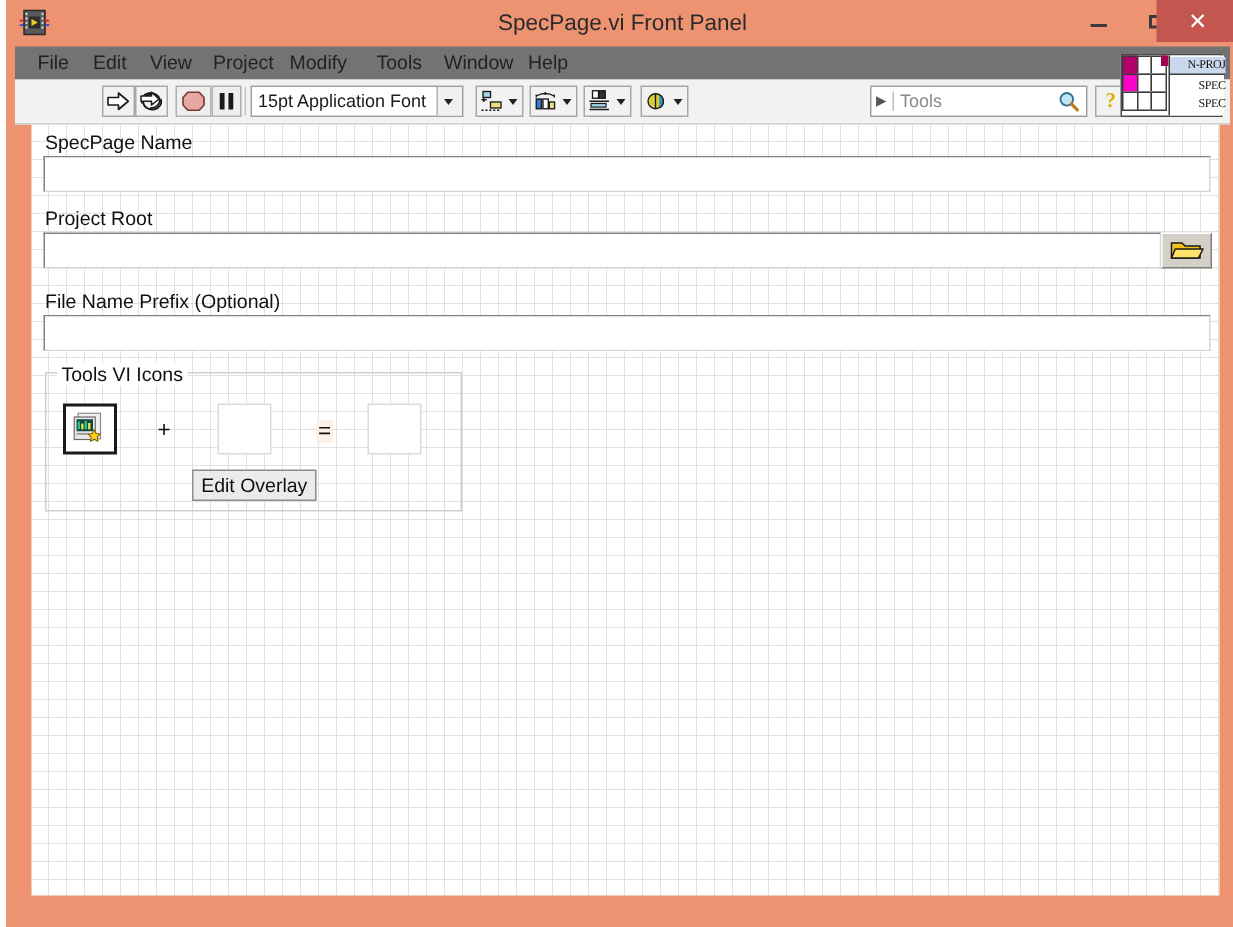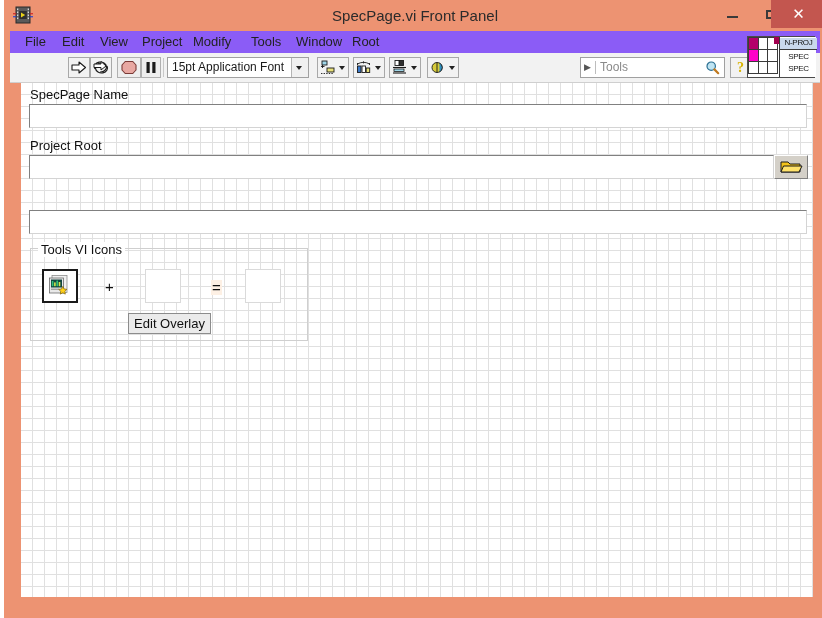--- a/index.html
+++ b/index.html
@@ -80,21 +80,21 @@
     width: 11px; height: 9px;
     border: 2px solid #3a3a3a;
     box-sizing: border-box;
   }
 
   
   #menubar {
     position: absolute;
     left: 6px; top: 31px;
     width: 810px; height: 22px;
-    background: #8b5cf6;
+    background: #737373;
     border-bottom: 1px solid #e3e3e3;
   }
   .menu-item {
     position: absolute;
     top: 0;
     height: 22px;
     line-height: 22px;
     font-size: 13px;
     color: #222222;
     padding: 0 7px;
@@ -242,23 +242,23 @@
     position: absolute;
     left: 31px; top: 0;
     width: 37px; height: 40px;
     border-left: 1px solid #3a3a3a;
     box-sizing: border-box;
     background: #ffffff;
   }
   .vb-line {
     position: absolute;
     left: 0; width: 37px;
-    text-align: center;
+    text-align: right;
     font-size: 8px;
-    font-family: Liberation Sans, sans-serif;
+    font-family: Liberation Serif, serif;
     letter-spacing: -0.3px;
     color: #111111;
   }
   #vb-l1 { top: 1px; background: #c9d8ec; border-bottom: 1px solid #3a3a3a; height: 11px; line-height: 10px; }
   #vb-l2 { top: 14px; height: 11px; line-height: 11px; }
   #vb-l3 { top: 26px; height: 11px; line-height: 11px; }
 
   
   #panel {
     position: absolute;
@@ -431,21 +431,21 @@
   </div>
 
   <div id="menubar">
     <div class="menu-item" style="left:8px;">File</div>
     <div class="menu-item" style="left:45px;">Edit</div>
     <div class="menu-item" style="left:83px;">View</div>
     <div class="menu-item" style="left:125px;">Project</div>
     <div class="menu-item" style="left:176px;">Modify</div>
     <div class="menu-item" style="left:234px;">Tools</div>
     <div class="menu-item" style="left:279px;">Window</div>
-    <div class="menu-item" style="left:335px;">Root</div>
+    <div class="menu-item" style="left:335px;">Help</div>
   </div>
 
   <div id="toolbar">
 
     <div class="tb-btn" id="tb-run">
       <svg width="20" height="19" viewBox="0 0 20 19">
         <path d="M3 7 L10 7 L10 4 L16.5 9.5 L10 15 L10 12 L3 12 Z" fill="#ffffff" stroke="#1a1a1a" stroke-width="1.1" stroke-linejoin="round"></path>
       </svg>
     </div>
 
@@ -570,20 +570,21 @@
     <div class="str-ctl" style="left:8px; top:72px; width:745px; height:24px;">
       <div class="str-ctl-inner"></div>
     </div>
     <div id="browse-btn" style="left:753px; top:72px; width:34px; height:24px;">
       <svg width="30" height="20" viewBox="0 0 30 20" style="position:absolute;left:1px;top:1px;">
         <path d="M5 5 L12 5 L14 7 L24 7 L24 15 L5 15 Z" fill="#f2c21a" stroke="#1a1a1a" stroke-width="1"></path>
         <path d="M7.5 9 L26 9 L23 15 L5 15 Z" fill="#ffe26a" stroke="#1a1a1a" stroke-width="1" stroke-linejoin="round"></path>
       </svg>
     </div>
 
+    <div class="ctl-label" style="left:9px; top:110px;">File Name Prefix (Optional)</div>
     <div class="str-ctl" style="left:8px; top:127px; width:778px; height:24px;">
       <div class="str-ctl-inner"></div>
     </div>
 
     <div id="group-box"></div>
     <div id="group-title">Tools VI Icons</div>
 
     <div class="icon-disp" id="icon-src">
       <svg width="30" height="28" viewBox="0 0 30 28" style="position:absolute;left:1px;top:1px;">
         <rect x="7" y="3.5" width="15" height="17" fill="#f0f0f0" stroke="#8c8c8c" stroke-width="0.8"></rect>

